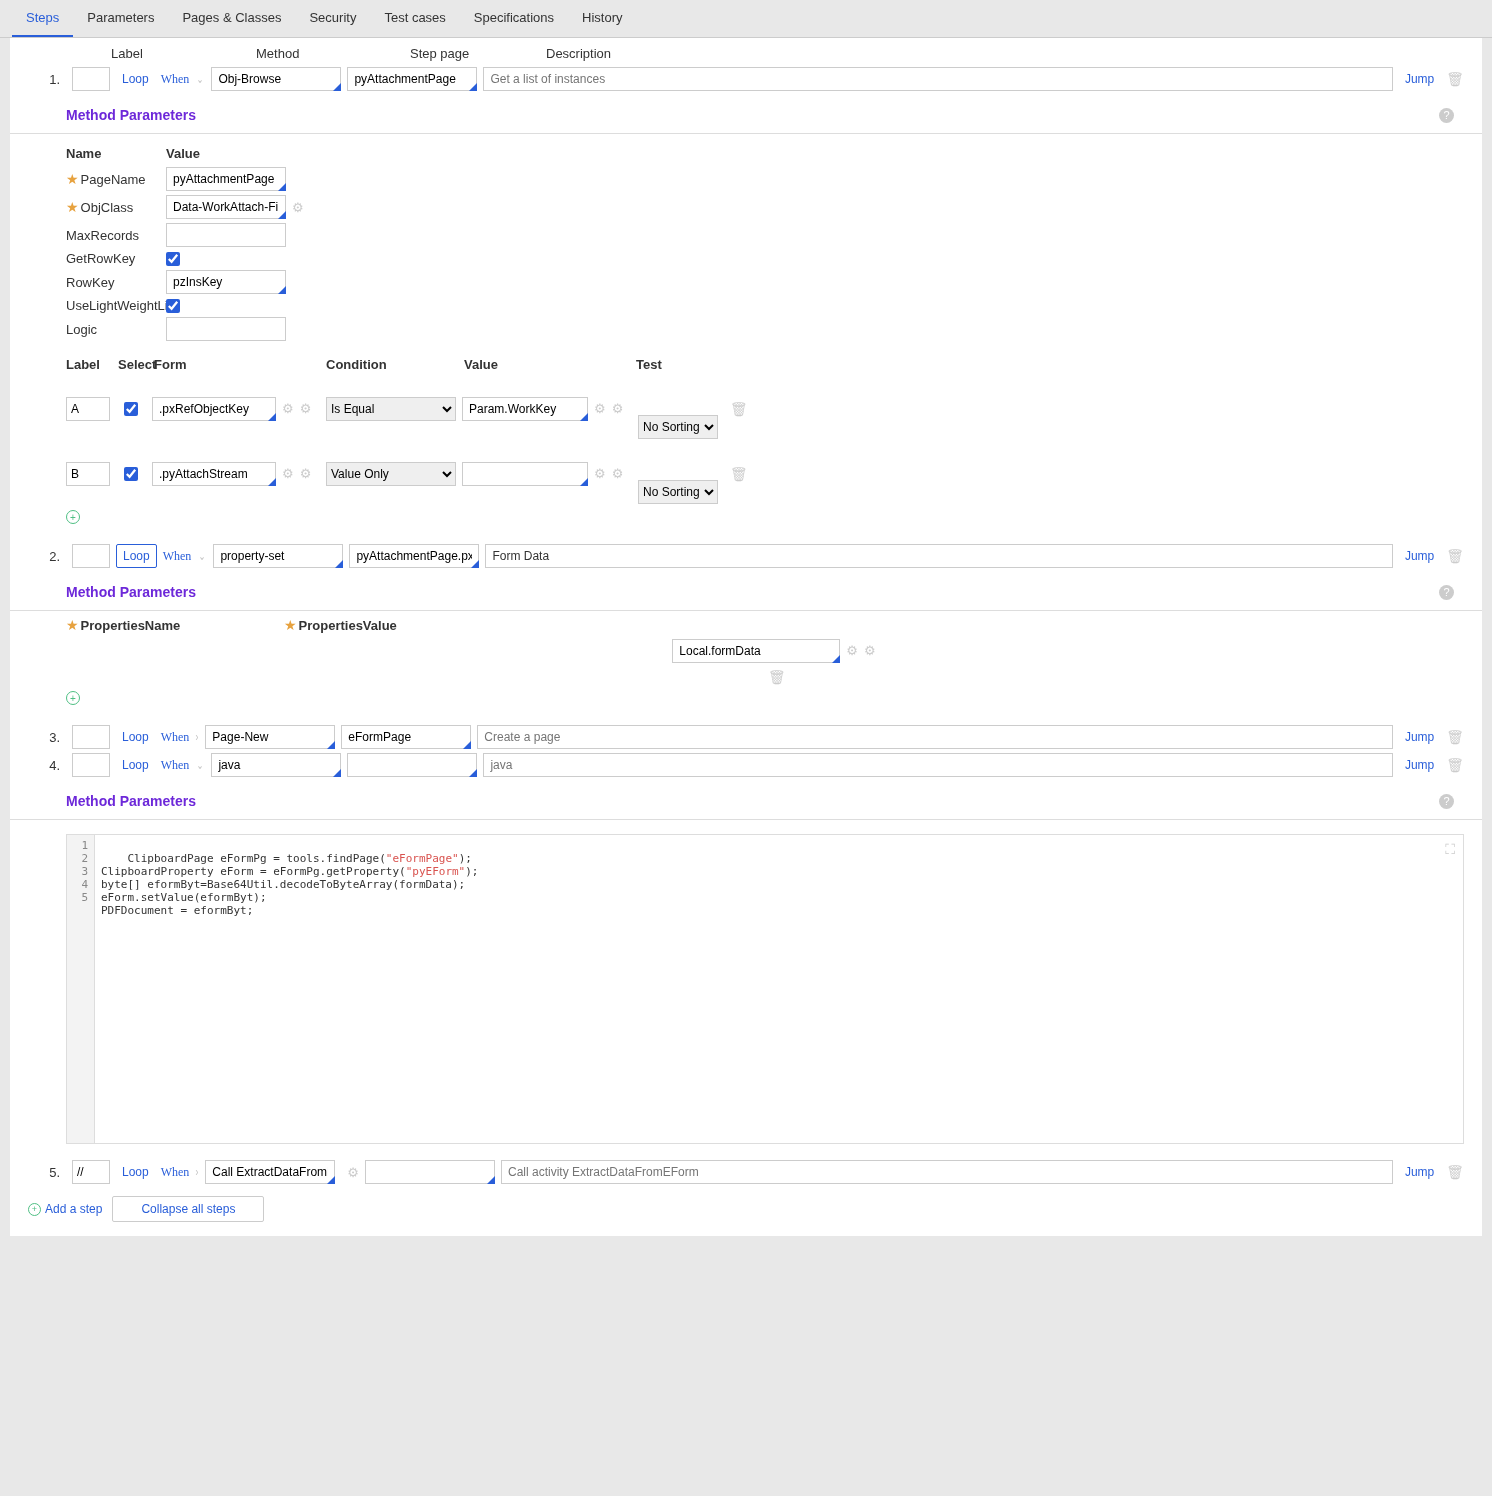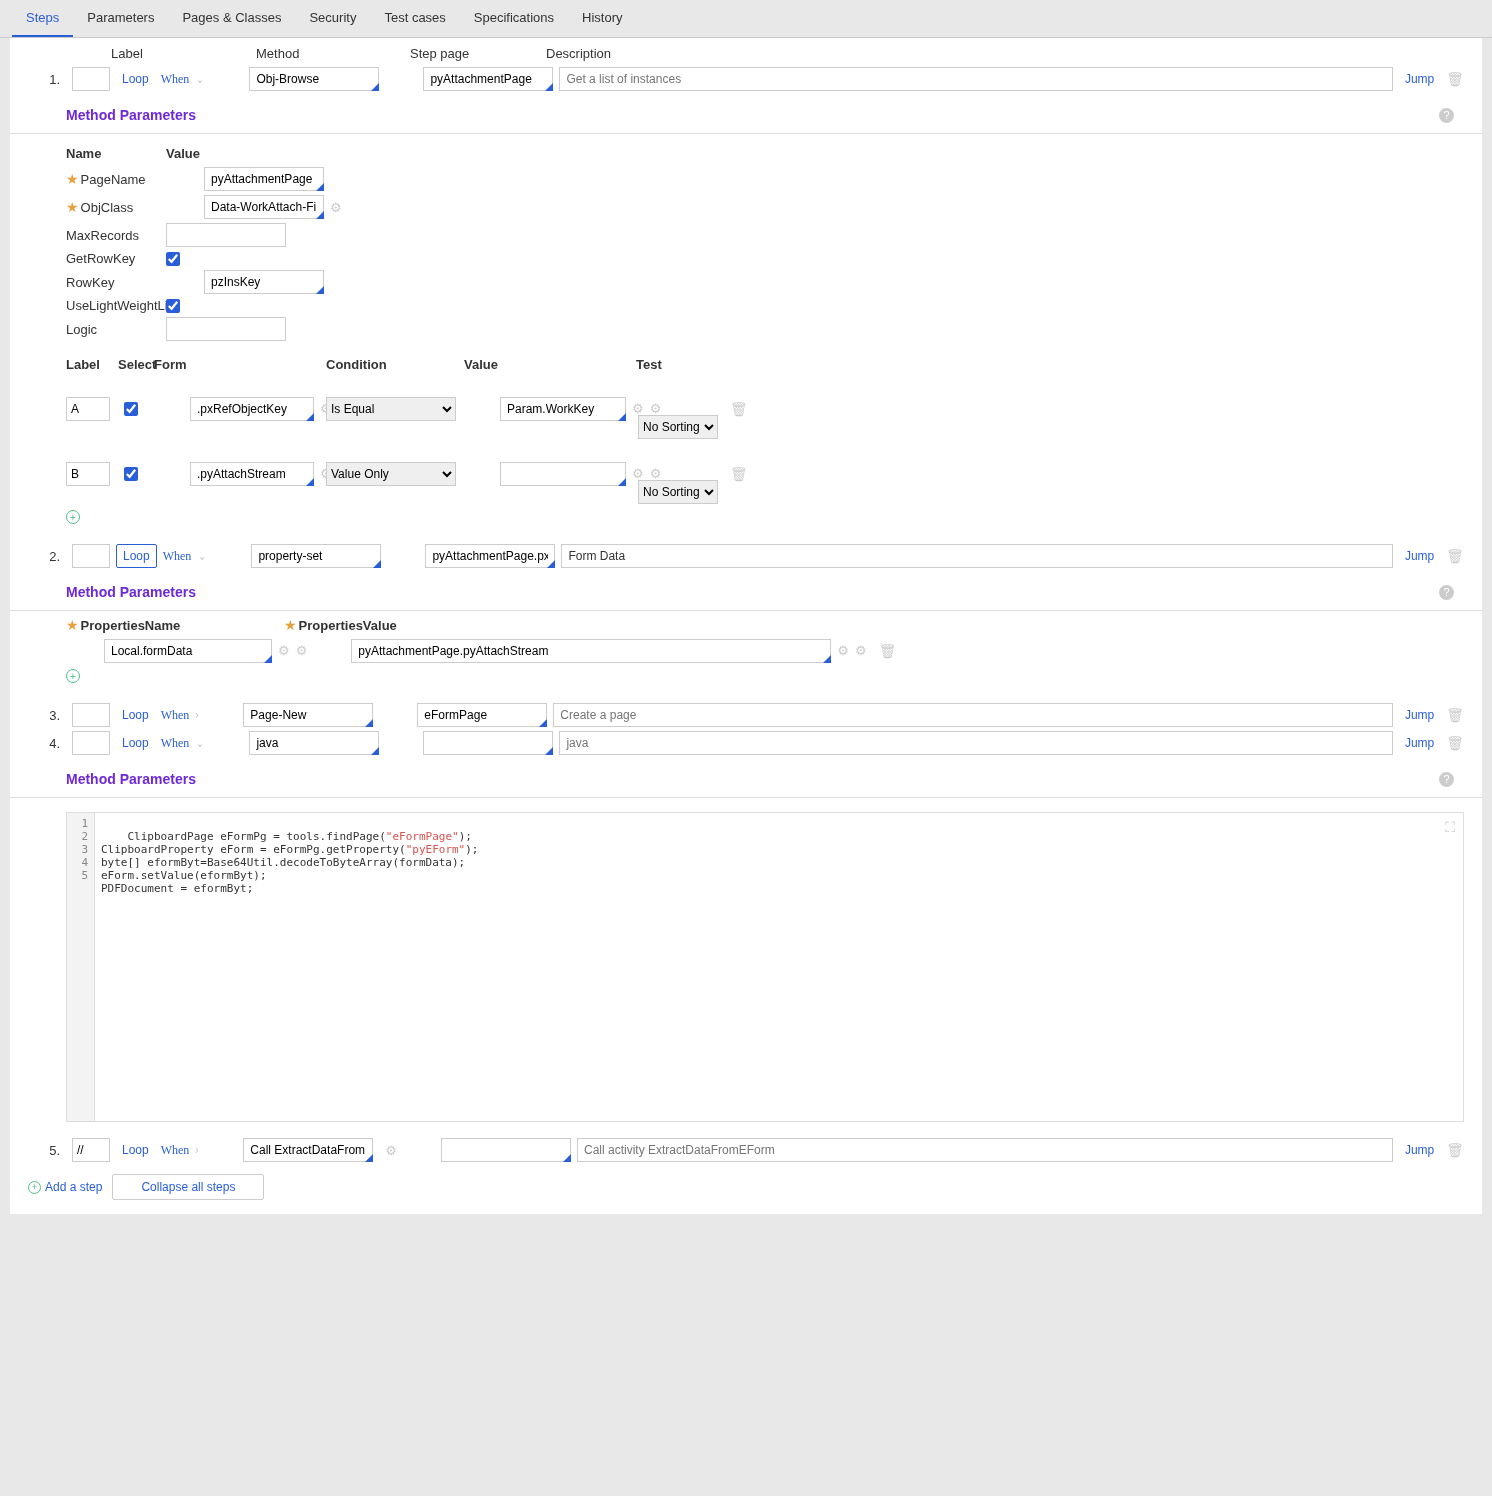--- a/index.html
+++ b/index.html
@@ -24,21 +24,21 @@
 .loop-link { color: #295ed9; font-size: 12px; cursor: pointer; padding: 4px 6px; }
 .loop-link.boxed { border: 1px solid #295ed9; border-radius: 2px; }
 .when-link { color: #295ed9; font-size: 12px; cursor: pointer; font-family: Liberation Serif, serif; }
 .chev { color: #c4c4c4; font-size: 12px; display: inline-block; transform: scaleX(0.7); }
 .method-input { width: 130px; height: 24px; border: 1px solid #ccc; padding: 0 6px; font-size: 12px; position: relative; }
 .steppage-input { width: 130px; height: 24px; border: 1px solid #ccc; padding: 0 6px; font-size: 12px; }
 .desc-input { flex: 1; height: 24px; border: 1px solid #ccc; padding: 0 6px; font-size: 12px; color: #999; }
 .desc-input.filled { color: #333; }
 .jump-link { color: #295ed9; font-size: 12px; cursor: pointer; margin: 0 6px; }
 .trash-icon { color: #ccc; font-size: 14px; cursor: pointer; }
-.triangle-wrap { position: relative; display: inline-block; margin-left: 38px; }
+.triangle-wrap { position: relative; display: inline-block; }
 .triangle-wrap::after { content: ''; position: absolute; right: 0; bottom: 0; width: 0; height: 0; border-left: 8px solid transparent; border-bottom: 8px solid #295ed9; pointer-events: none; }
 
 
 .section-header { display: flex; align-items: center; padding: 14px 18px 10px 56px; border-bottom: 1px solid #ddd; }
 .section-header .title { font-size: 14px; font-weight: bold; color: #6d28d9; flex: 1; }
 .help-icon { width: 15px; height: 15px; border-radius: 50%; background: #ccc; color: #fff; font-size: 11px; display: flex; align-items: center; justify-content: center; margin-right: 10px; }
 
 
 .mp-table { padding: 8px 0 8px 56px; }
 .mp-hdr { display: flex; font-weight: bold; font-size: 13px; padding: 4px 0; }
@@ -66,21 +66,21 @@
 .browse-row .c4 select { width: 130px; height: 24px; border: 1px solid #ccc; font-size: 12px; }
 .browse-row .c5 { width: 170px; display: flex; align-items: center; }
 .browse-row .c5 input { width: 126px; height: 24px; border: 1px solid #ccc; padding: 0 6px; font-size: 12px; }
 .browse-row .c6 select { width: 80px; height: 24px; border: 1px solid #ccc; font-size: 12px; margin-top: 37px; }
 
 .add-circle { width: 14px; height: 14px; border: 1px solid #4fbf84; border-radius: 50%; color: #4fbf84; font-size: 10px; display: flex; align-items: center; justify-content: center; margin-left: 56px; margin-top: 4px; cursor: pointer; }
 
 
 .ps-hdr { display: flex; padding: 6px 0 4px 56px; font-size: 13px; }
 .ps-hdr .p1 { width: 218px; }
-.ps-row { display: flex; align-items: center; padding: 2px 0 2px 56px; gap: 6px; }
+.ps-row { display: flex; align-items: center; padding: 2px 0 2px 56px; gap: 6px; flex-direction: column; }
 .ps-row .p1 input { width: 168px; height: 24px; border: 1px solid #ccc; padding: 0 6px; font-size: 12px; }
 .ps-row .p2 input { width: 480px; height: 24px; border: 1px solid #ccc; padding: 0 6px; font-size: 12px; }
 
 
 .code-editor { display: flex; margin: 14px 18px 14px 56px; border: 1px solid #ddd; height: 310px; overflow: hidden; }
 .gutter { width: 28px; background: #f3f3f3; text-align: right; padding: 4px 6px 0 0; font-family: monospace; font-size: 11px; color: #888; border-right: 1px solid #ddd; }
 .code { flex: 1; font-family: monospace; font-size: 11px; padding: 4px 6px; white-space: pre; position: relative; }
 .expand-icon { position: absolute; top: 6px; right: 8px; color: #ccc; font-size: 14px; cursor: pointer; }
 .str { color: #d9534f; }
 
@@ -249,21 +249,20 @@
   <span class="title">Method Parameters</span>
   <span class="help-icon">?</span>
 </div>
 
 <div class="ps-hdr">
   <span class="p1"><span class="req-star">★</span><b>PropertiesName</b></span>
   <span class="p2"><span class="req-star">★</span><b>PropertiesValue</b></span>
 </div>
 <div class="ps-row">
   <span class="p1"><span class="triangle-wrap"><input value="Local.formData" style=""></span><span class="gear-icon">⚙</span><span class="gear-icon">⚙</span></span>
-  <span class="p2"><span class="triangle-wrap"><input value="pyAttachmentPage.pyAttachStream" style=""></span><span class="gear-icon">⚙</span><span class="gear-icon">⚙</span></span>
   <span class="trash-icon" style="margin-left:6px">🗑</span>
 </div>
 <div class="add-circle">+</div>
 
 <div style="height:18px"></div>
 
 <div class="step-row">
   <span class="step-num">3.</span>
   <input class="mini-input" value="" style="">
   <span class="loop-link">Loop</span>

